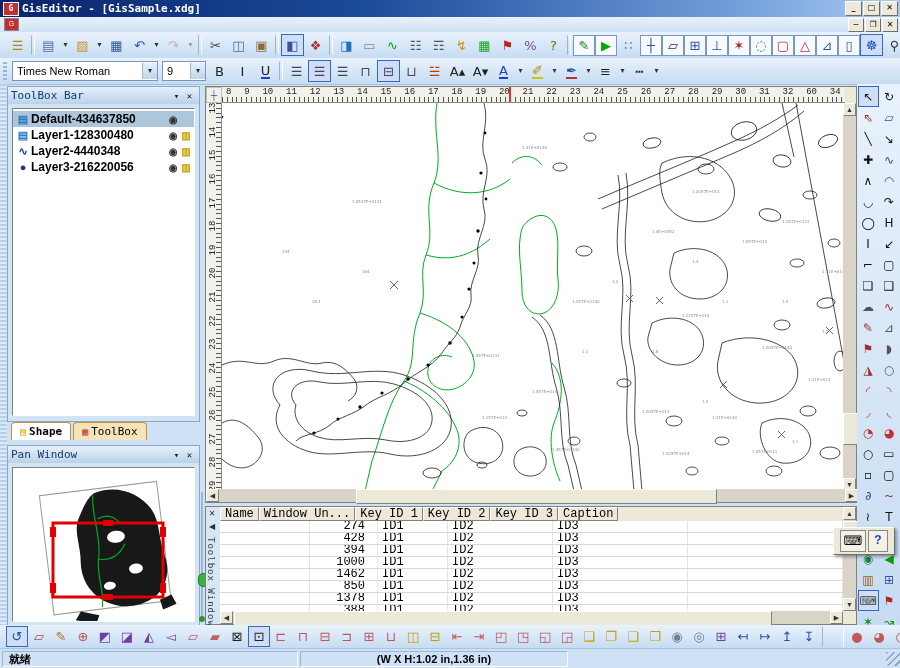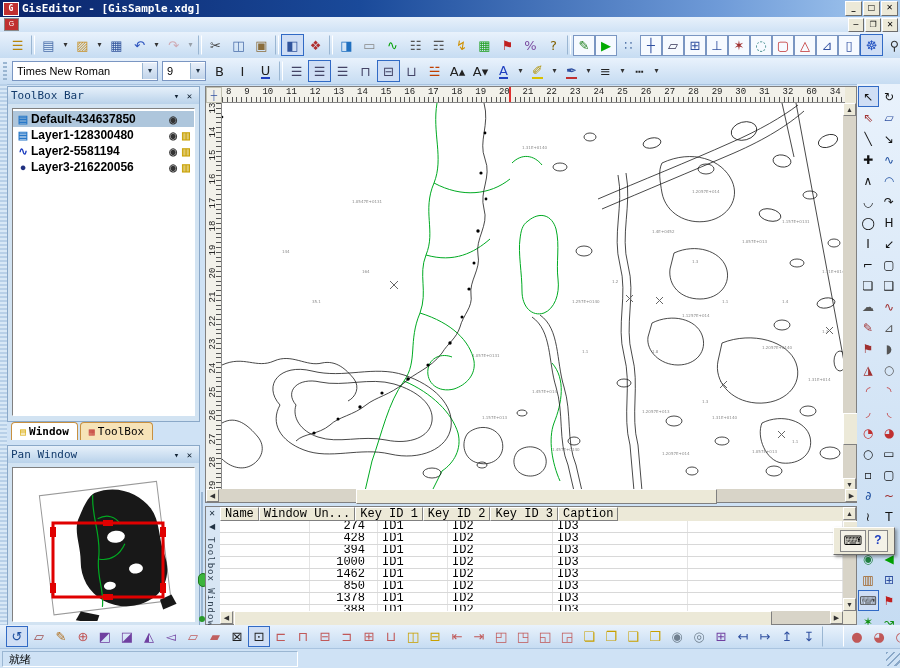--- a/index.html
+++ b/index.html
@@ -150,21 +150,21 @@
     display:flex;align-items:center;justify-content:center;gap:2px;z-index:5;}
   #flyout .fbtn{width:24px;height:20px;border:1px solid #888;background:#f4f2e8;text-align:center;
     font-size:13px;line-height:19px;}
   #flyout .fbtn.q{width:18px;color:#2040c0;font-weight:bold;font-size:12px;}
   
   #bottom-tb{left:0;top:625px;width:900px;height:23px;}
   #bottom-tb .tbtn{width:20px;height:19px;}
   #statusbar{left:0;top:648px;width:900px;height:20px;background:#cfe2f5;display:flex;align-items:center;
     border-top:1px solid #aac4e0;font-size:11px;}
   .ssec{height:16px;border:1px solid;border-color:#9ab6d2 #fff #fff #9ab6d2;display:flex;align-items:center;
-    padding:0 6px;margin-left:2px;box-sizing:border-box;}
+    padding:0 6px;margin-left:2px;box-sizing:border-box;font-weight:bold;}
   .s1{width:296px;} .s2{width:306px;justify-content:center;} .s3{width:268px;justify-content:center;}
   .sgrip{margin-left:auto;width:14px;height:14px;
     background:repeating-linear-gradient(135deg,#8aa8c8 0 2px,transparent 2px 5px);}
 </style>
 </head>
 <body>
 
 <div id="titlebar" class="abs">
   <span class="appicon">G</span>
   <span>GisEditor - [GisSample.xdg]</span>
@@ -417,39 +417,39 @@
 
       <div class="layer-row">
         <span class="licon" style="color: rgb(40, 120, 200);">▤</span>
         <span class="llabel">Layer1-128300480</span>
         <span class="leye">◉</span>
         <span class="ldb">▥</span>
       </div>
 
       <div class="layer-row">
         <span class="licon" style="color: rgb(32, 64, 192);">∿</span>
-        <span class="llabel">Layer2-5581194</span>
+        <span class="llabel">Layer2-4440348</span>
         <span class="leye">◉</span>
         <span class="ldb">▥</span>
       </div>
 
       <div class="layer-row">
         <span class="licon" style="color: rgb(32, 48, 128);">●</span>
         <span class="llabel">Layer3-216220056</span>
         <span class="leye">◉</span>
         <span class="ldb">▥</span>
       </div>
     </div>
 </div>
 
 <div id="tabs" class="abs">
 
     <span class="tab active">
       <span class="ticon" style="color: rgb(216, 168, 0);">▤</span>
-      <span>Window</span>
+      <span>Shape</span>
     </span>
 
     <span class="tab">
       <span class="ticon" style="color: rgb(192, 48, 48);">▦</span>
       <span>ToolBox</span>
     </span>
   </div>
 
 <div id="pan-panel" class="abs panel">
   <div class="panel-title">
@@ -1088,14 +1088,17 @@
       <span class="tbtn">
         <span class="g" style="color: rgb(192, 88, 88);">◑</span>
       </span>
     </span>
 </div>
 
 <div id="statusbar" class="abs">
   <span class="ssec s1">
       <span>就绪</span>
     </span>
+  <span class="ssec s3">
+      <span>(W X H:1.02 in,1.36 in)</span>
+    </span>
   <span class="sgrip"></span>
 </div>
 
 </body></html>

